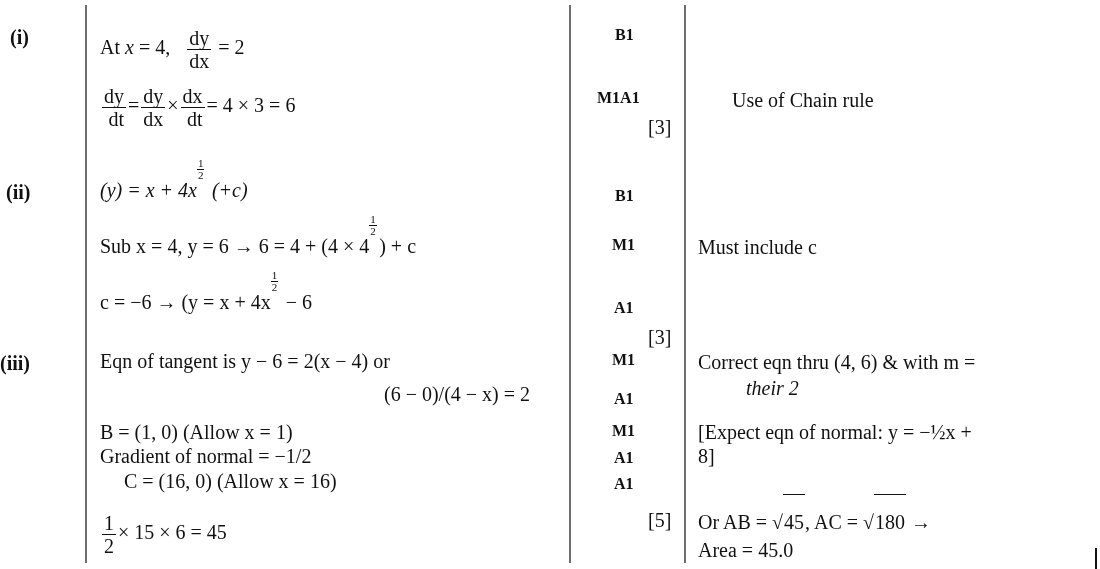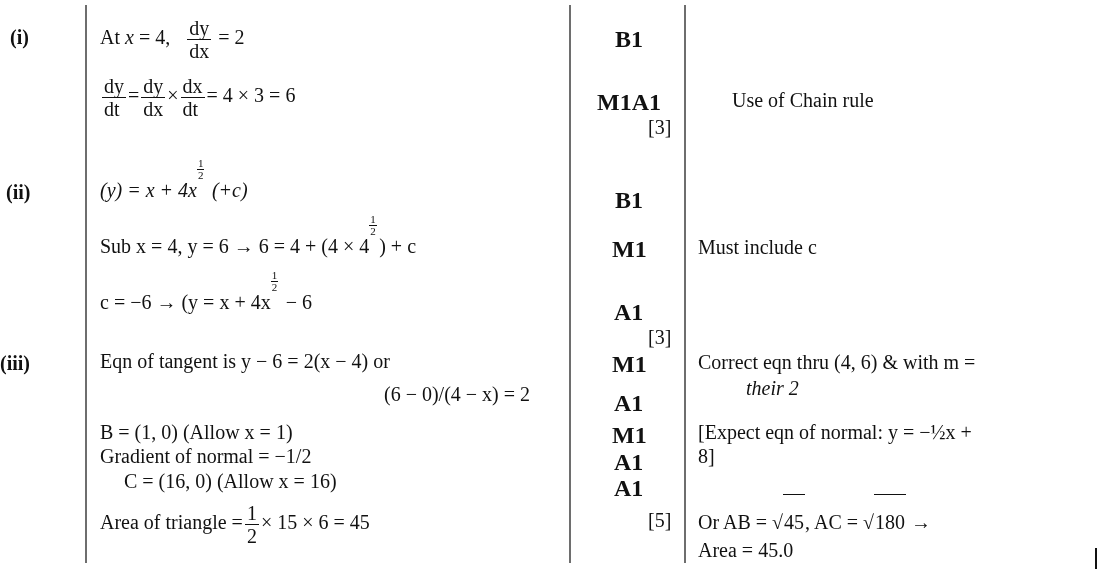--- a/index.html
+++ b/index.html
@@ -4,24 +4,24 @@
 <style>
   html, body { margin: 0; padding: 0; background: #ffffff; }
   body {
     width: 1100px; height: 569px; position: relative; overflow: hidden;
     font-family: "Liberation Serif", "DejaVu Serif", serif;
     color: #111111; font-size: 20px;
   }
   .abs { position: absolute; white-space: nowrap; line-height: 1; }
   .vline { position: absolute; width: 2px; background: #6e6e6e; }
   .label { font-weight: bold; font-size: 20px; }
-  .mark { font-weight: bold; font-size: 24px; }
+  .mark { font-weight: bold; font-size: 16px; }
   .total { font-size: 20px; }
   i, .it { font-style: italic; }
-  .frac { display: inline-block; vertical-align: middle; text-align: left; line-height: 1; margin: 6px 2px; }
+  .frac { display: inline-block; vertical-align: middle; text-align: right; line-height: 1; margin: 16px 2px; }
   .frac > span { display: block; padding: 0 2px; }
   .frac > .num { border-bottom: 1px solid #111; padding-bottom: 1px; }
   .frac > .den { padding-top: 1px; }
   .sup { position: relative; display: inline-block; }
   .supfrac { position: absolute; left: 100%; top: -22px; font-size: 11px; text-align: center; line-height: 1; }
   .supfrac .n { display: block; border-bottom: 1px solid #111; padding: 0 1px; }
   .supfrac .d { display: block; }
   .sqrt { display: inline-block; }
   .sqrt .rad { border-top: 1px solid #111; padding: 16px 1px; }
   .cursor { position: absolute; left: 1095px; top: 548px; width: 2px; height: 21px; background: #111; }
@@ -80,21 +80,21 @@
 <div class="abs" style="left:698px; top:237px;">Must include c</div>
 
 <div class="abs label" style="left:0px; top:353px;">(iii)</div>
 
 <div class="abs" style="left:100px; top:351px;">Eqn of tangent is y − 6 = 2(x − 4)  or</div>
 <div class="abs" style="left:384px; top:384px;">(6 − 0)/(4 − x) = 2</div>
 <div class="abs" style="left:100px; top:422px;">B = (1, 0)   (Allow x = 1)</div>
 <div class="abs" style="left:100px; top:446px;">Gradient of normal  =  −1/2</div>
 <div class="abs" style="left:112px; top:471px;margin-left:12px;">C = (16, 0)  (Allow x = 16)</div>
 <div class="abs" style="left:100px; top:497px;">
-  <span>Area of triangle  =</span><span class="frac"><span class="num">1</span><span class="den">2</span></span><span>× 15 × 6 = 45</span>
+  <span class="frac"><span class="num">1</span><span class="den">2</span></span><span>× 15 × 6 = 45</span>
 </div>
 
 <div class="abs mark" style="left:612px; top:352px;">M1</div>
 <div class="abs mark" style="left:614px; top:391px;">A1</div>
 <div class="abs mark" style="left:612px; top:423px;">M1</div>
 <div class="abs mark" style="left:614px; top:450px;">A1</div>
 <div class="abs mark" style="left:614px; top:476px;">A1</div>
 <div class="abs total" style="left:648px; top:510px;">[5]</div>
 
 <div class="abs" style="left:698px; top:352px;">Correct eqn thru (4, 6) &amp; with m =</div>

